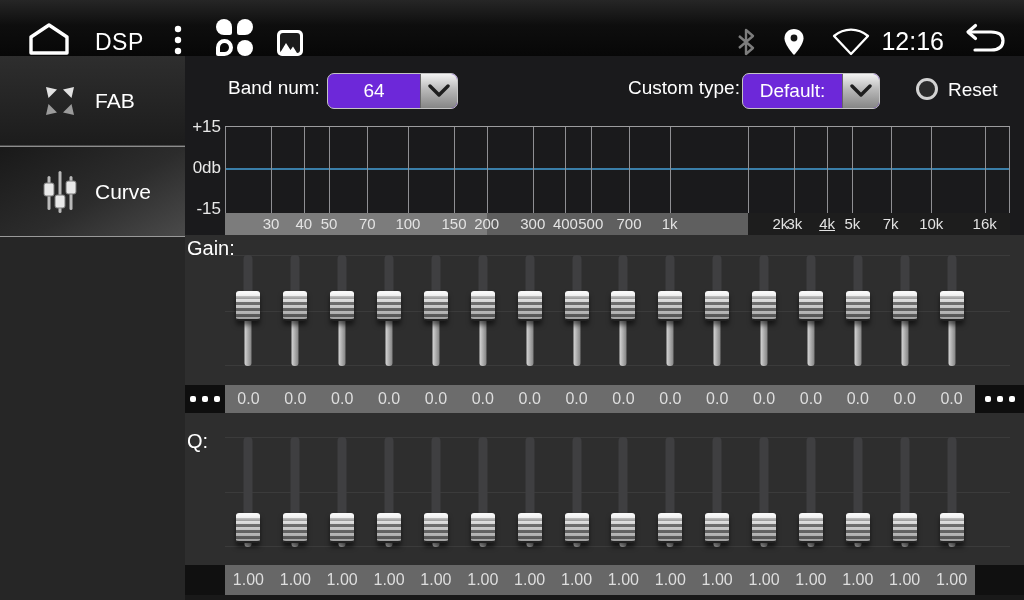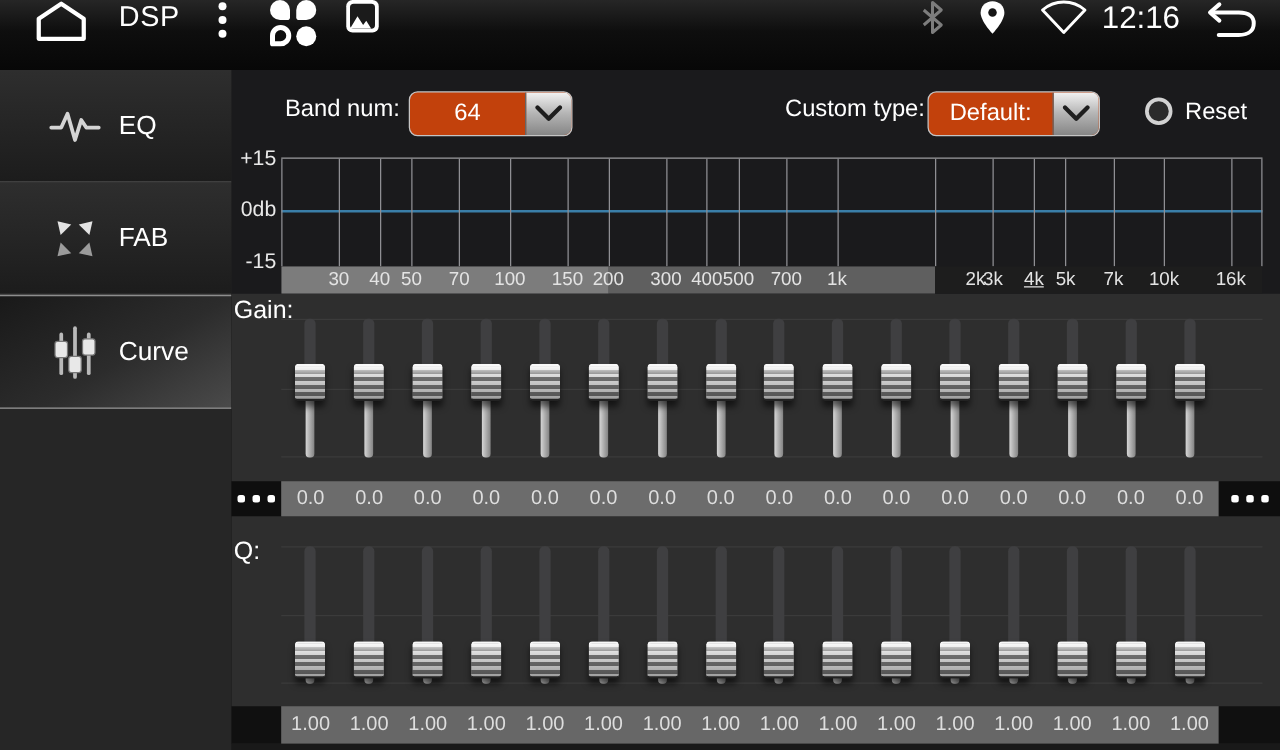--- a/index.html
+++ b/index.html
@@ -2,21 +2,21 @@
 <html><head>
 <meta charset="utf-8">
 <style>
   * { margin:0; padding:0; box-sizing:border-box; }
   html,body { width:1024px; height:600px; overflow:hidden; background:#000; }
   body { font-family:"Liberation Sans", sans-serif; position:relative; -webkit-font-smoothing:antialiased; }
 
   
   .statusbar { position:absolute; left:0; top:0; width:1024px; height:56px;
     background:linear-gradient(180deg,#262626 0%,#0e0e0e 45%,#070707 100%);
-    display:flex; align-items:flex-start; z-index:5; }
+    display:flex; align-items:flex-end; z-index:5; }
   .sb-ic { display:flex; align-items:center; justify-content:center; flex:0 0 auto; }
   .sb-title { color:#fff; font-size:23px; margin-left:23px; letter-spacing:.5px; }
   .sb-time { color:#fff; font-size:25px; margin-left:10px; }
   .sb-spacer { flex:1; }
 
   
   .clover { width:37px; height:37px; position:relative; margin-left:34px; }
   .petal { position:absolute; width:16px; height:16px; background:#fff; border-radius:50%; }
   .petal.tl { left:0; top:0; border-radius:50% 50% 14% 50%; }
   .petal.tr { right:0; top:0; border-radius:50% 50% 50% 14%; }
@@ -36,21 +36,21 @@
   .side-icon { width:44px; display:flex; justify-content:center; margin-right:13px; flex:0 0 auto; }
   .side-label { color:#fff; font-size:21px; }
 
   
   .main { position:absolute; left:185px; top:56px; width:839px; height:544px; background:#2e2e2e; }
   .top-panel { position:absolute; left:0; top:0; width:839px; height:179px; background:#1a1a1c; }
 
   
   .ctl-label { position:absolute; color:#fff; font-size:19px; top:21px; }
   .dropdown { position:absolute; top:17px; height:36px; display:flex; border:1px solid #c4c4c4;
-    border-radius:7px; background:#c2410c; overflow:hidden; cursor:pointer; }
+    border-radius:7px; background:#6d28d9; overflow:hidden; cursor:pointer; }
   .dd-value { flex:1; display:flex; align-items:center; justify-content:center; color:#fff; font-size:19px; }
   .dd-btn { width:37px; background:linear-gradient(180deg,#f2f2f2 0%,#b6b6b6 48%,#868686 100%);
     border-left:1px solid #666; display:flex; align-items:center; justify-content:center; }
   .radio { position:absolute; width:22px; height:22px; border-radius:50%; border:3px solid #d2d2d2;
     background:#2b2b2b; top:22px; cursor:pointer; }
 
   
   .graph { position:absolute; left:0; top:59px; width:839px; height:120px; }
   .ylab { position:absolute; width:36px; text-align:right; color:#e8e8e8; font-size:17px; height:18px; line-height:18px; }
   .plot { position:absolute; left:40px; top:11px; width:785px; height:87px; border-top:1px solid #9c9c9e; }
@@ -137,28 +137,20 @@
   <span class="sb-time">12:16</span>
   <span class="sb-ic" style="margin-left:18px;margin-right:16px">
     <svg width="46" height="34" viewBox="0 0 46 34">
         <path d="M7 10 H29 C38 10 41 14 41 18.5 C41 23.5 38 28 29 28 H13" fill="none" stroke="#fff" stroke-width="3.2" stroke-linecap="round"></path>
         <path d="M13.5 3.5 L6 10 L13.5 16.5" fill="none" stroke="#fff" stroke-width="3.2" stroke-linecap="round" stroke-linejoin="round"></path>
       </svg>
   </span>
 </div>
 
 <div class="sidebar">
-  <div class="side-item">
-    <span class="side-icon">
-      <svg width="42" height="30" viewBox="0 0 42 30">
-          <polyline points="2,16 10,16 15,5 21,26 26,10 30,16 40,16" fill="none" stroke="#d4d4d4" stroke-width="3" stroke-linejoin="round" stroke-linecap="round"></polyline>
-        </svg>
-    </span>
-    <span class="side-label">EQ</span>
-  </div>
   <div class="side-item">
     <span class="side-icon">
       <svg width="38" height="38" viewBox="0 0 38 38">
         <path d="M5 5 L16 7.5 L7.5 16 Z" fill="#e2e2e2"></path>
         <path d="M33 5 L30.5 16 L22 7.5 Z" fill="#e2e2e2"></path>
         <path d="M5 33 L7.5 22 L16 30.5 Z" fill="#9b9b9b"></path>
         <path d="M33 33 L22 30.5 L30.5 22 Z" fill="#9b9b9b"></path>
       </svg>
     </span>
     <span class="side-label">FAB</span>

